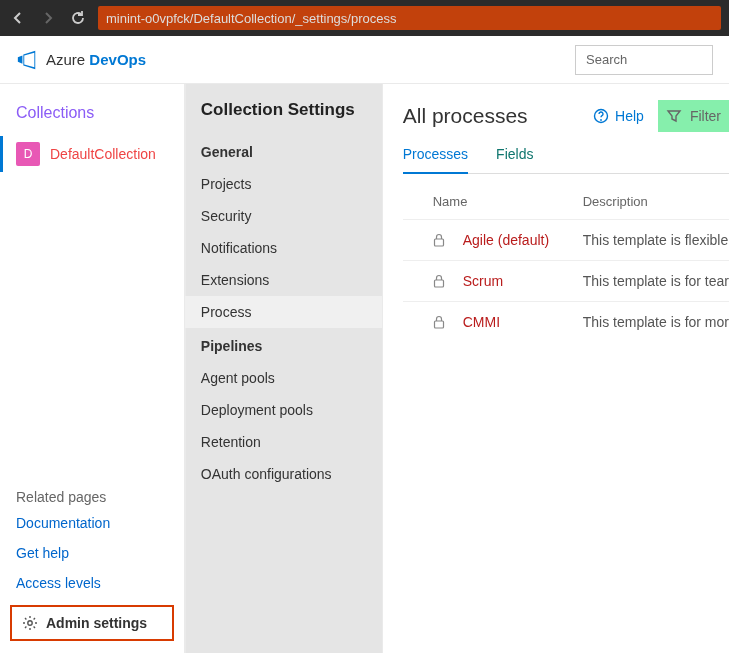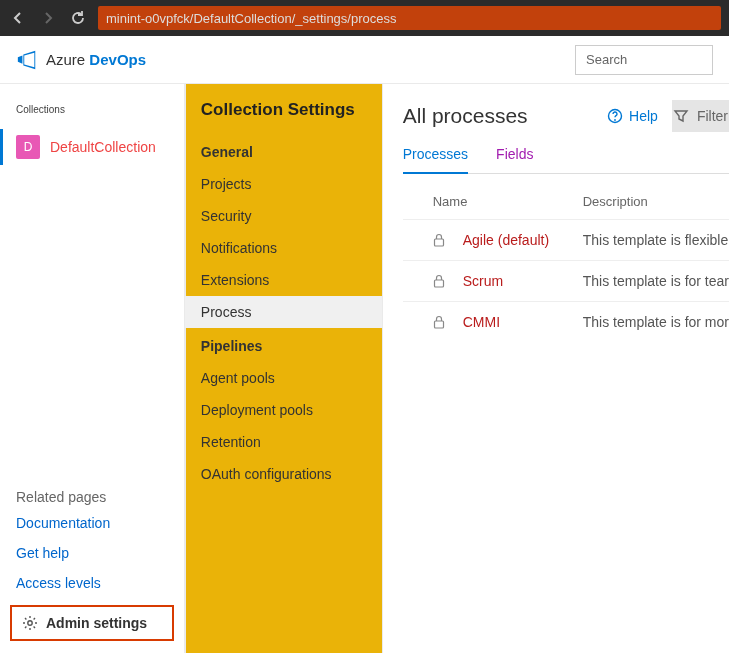--- a/index.html
+++ b/index.html
@@ -15,49 +15,49 @@
   .header { height: 48px; display:flex; align-items:center; padding: 0 16px; border-bottom:1px solid #eaeaea; justify-content: space-between; }
   .brand { display:flex; align-items:center; gap:8px; }
   .brand-text { font-size:15px; }
   .brand-azure { color:#333; }
   .brand-devops { color:#0078d4; font-weight:600; }
   .search-box { width: 138px; height: 30px; border:1px solid #ccc; padding: 0 10px; font-size:13px; color:#666; display:flex; align-items:center; background:#fff; }
   
   
   .content { display:flex; height: calc(653px - 36px - 48px); }
   .left-col { width: 184px; border-right: 0px; display:flex; flex-direction:column; }
-  .mid-col { width: 200px; border-right: 0px; padding: 16px 0 0 0; background:#eab308; box-shadow: 1px 0 0 #eaeaea inset; border-left:1px solid #eaeaea; }
+  .mid-col { width: 200px; border-right: 0px; padding: 16px 0 0 0; background:#e5e5e5; box-shadow: 1px 0 0 #eaeaea inset; border-left:1px solid #eaeaea; }
   .right-col { flex:1; padding: 16px 0 0 20px; border-left:1px solid #eaeaea; }
   
   
   .left-top { padding: 20px 16px 6px 16px; }
-  .left-section-title { color:#404040; font-size:10px; margin-bottom:14px; }
+  .left-section-title { color:#8b5cf6; font-size:16px; margin-bottom:14px; }
   .collection-item { display:flex; align-items:center; gap:10px; padding:6px 12px; border-left:3px solid #0078d4; margin-left:-16px; padding-left:13px; }
   .collection-avatar { width:24px; height:24px; background:#e858b5; color:#fff; font-size:12px; display:flex; align-items:center; justify-content:center; border-radius:2px; }
   .collection-name { font-size:14px; color:#ef4444; }
   .left-bottom { margin-top:auto; padding: 0 16px 12px 16px; }
   .related-title { color:#666; font-size:14px; margin: 10px 0 10px 0; }
   .related-link { color:#0066cc; font-size:14px; display:block; margin-bottom:14px; cursor:pointer; }
   .admin-settings-box { border:2px solid #d83b01; display:flex; align-items:center; gap:8px; padding:8px 10px; margin: 6px -6px 0 -6px; cursor:pointer; }
   .admin-settings-label { font-weight:600; color:#333;text-align:right; }
   
   
   .mid-title { font-size:17px; font-weight:600; padding: 0 16px 14px 16px; color:#222; }
   .mid-group-title { font-weight:600; font-size:14px; padding: 10px 16px 8px 16px; }
   .mid-item { font-size:14px; padding: 8px 16px; cursor:pointer; color:#333; }
   .mid-item.selected { background:#f0f0f0; }
   
   
   .right-header { display:flex; align-items:center; justify-content:space-between; padding-right: 0; }
   .page-title { font-size:21px; font-weight:400; color:#333; }
   .right-actions { display:flex; align-items:center; gap:0; }
   .help-link { color:#0078d4; display:flex; gap:6px; padding:8px 14px; cursor:pointer; }
-  .filter-box { background:#e5e5e5; color:#666; display:flex; align-items:center; gap:8px; padding:8px 1px; cursor:pointer; }
+  .filter-box { background:#86efac; color:#666; display:flex; align-items:center; gap:8px; padding:8px 8px; cursor:pointer; }
   .tabs { display:flex; gap:28px; margin-top:14px; border-bottom:1px solid #ddd; }
-  .tab { padding: 0 0 10px 0; color:#a21caf; cursor:pointer; font-size:14px; }
+  .tab { padding: 0 0 10px 0; color:#0f766e; cursor:pointer; font-size:14px; }
   .tab.active { color:#0078d4; border-bottom:2px solid #0078d4; margin-bottom:-1px; }
   .table { margin-top: 10px; }
   .table-header { display:flex; padding: 10px 12px 10px 30px; }
   .th-name { width: 150px; color:#666; font-size:13px; }
   .th-desc { flex:1; color:#666; font-size:13px; }
   .table-row { display:flex; align-items:center; padding: 12px 0 12px 30px; border-top:1px solid #eee; }
   .td-name { width:150px; display:flex; align-items:center; gap:18px; color:#b91c1c; }
   .td-desc { flex:1; color:#555; white-space:nowrap; overflow:hidden; }
   
   svg { flex-shrink:0; }

